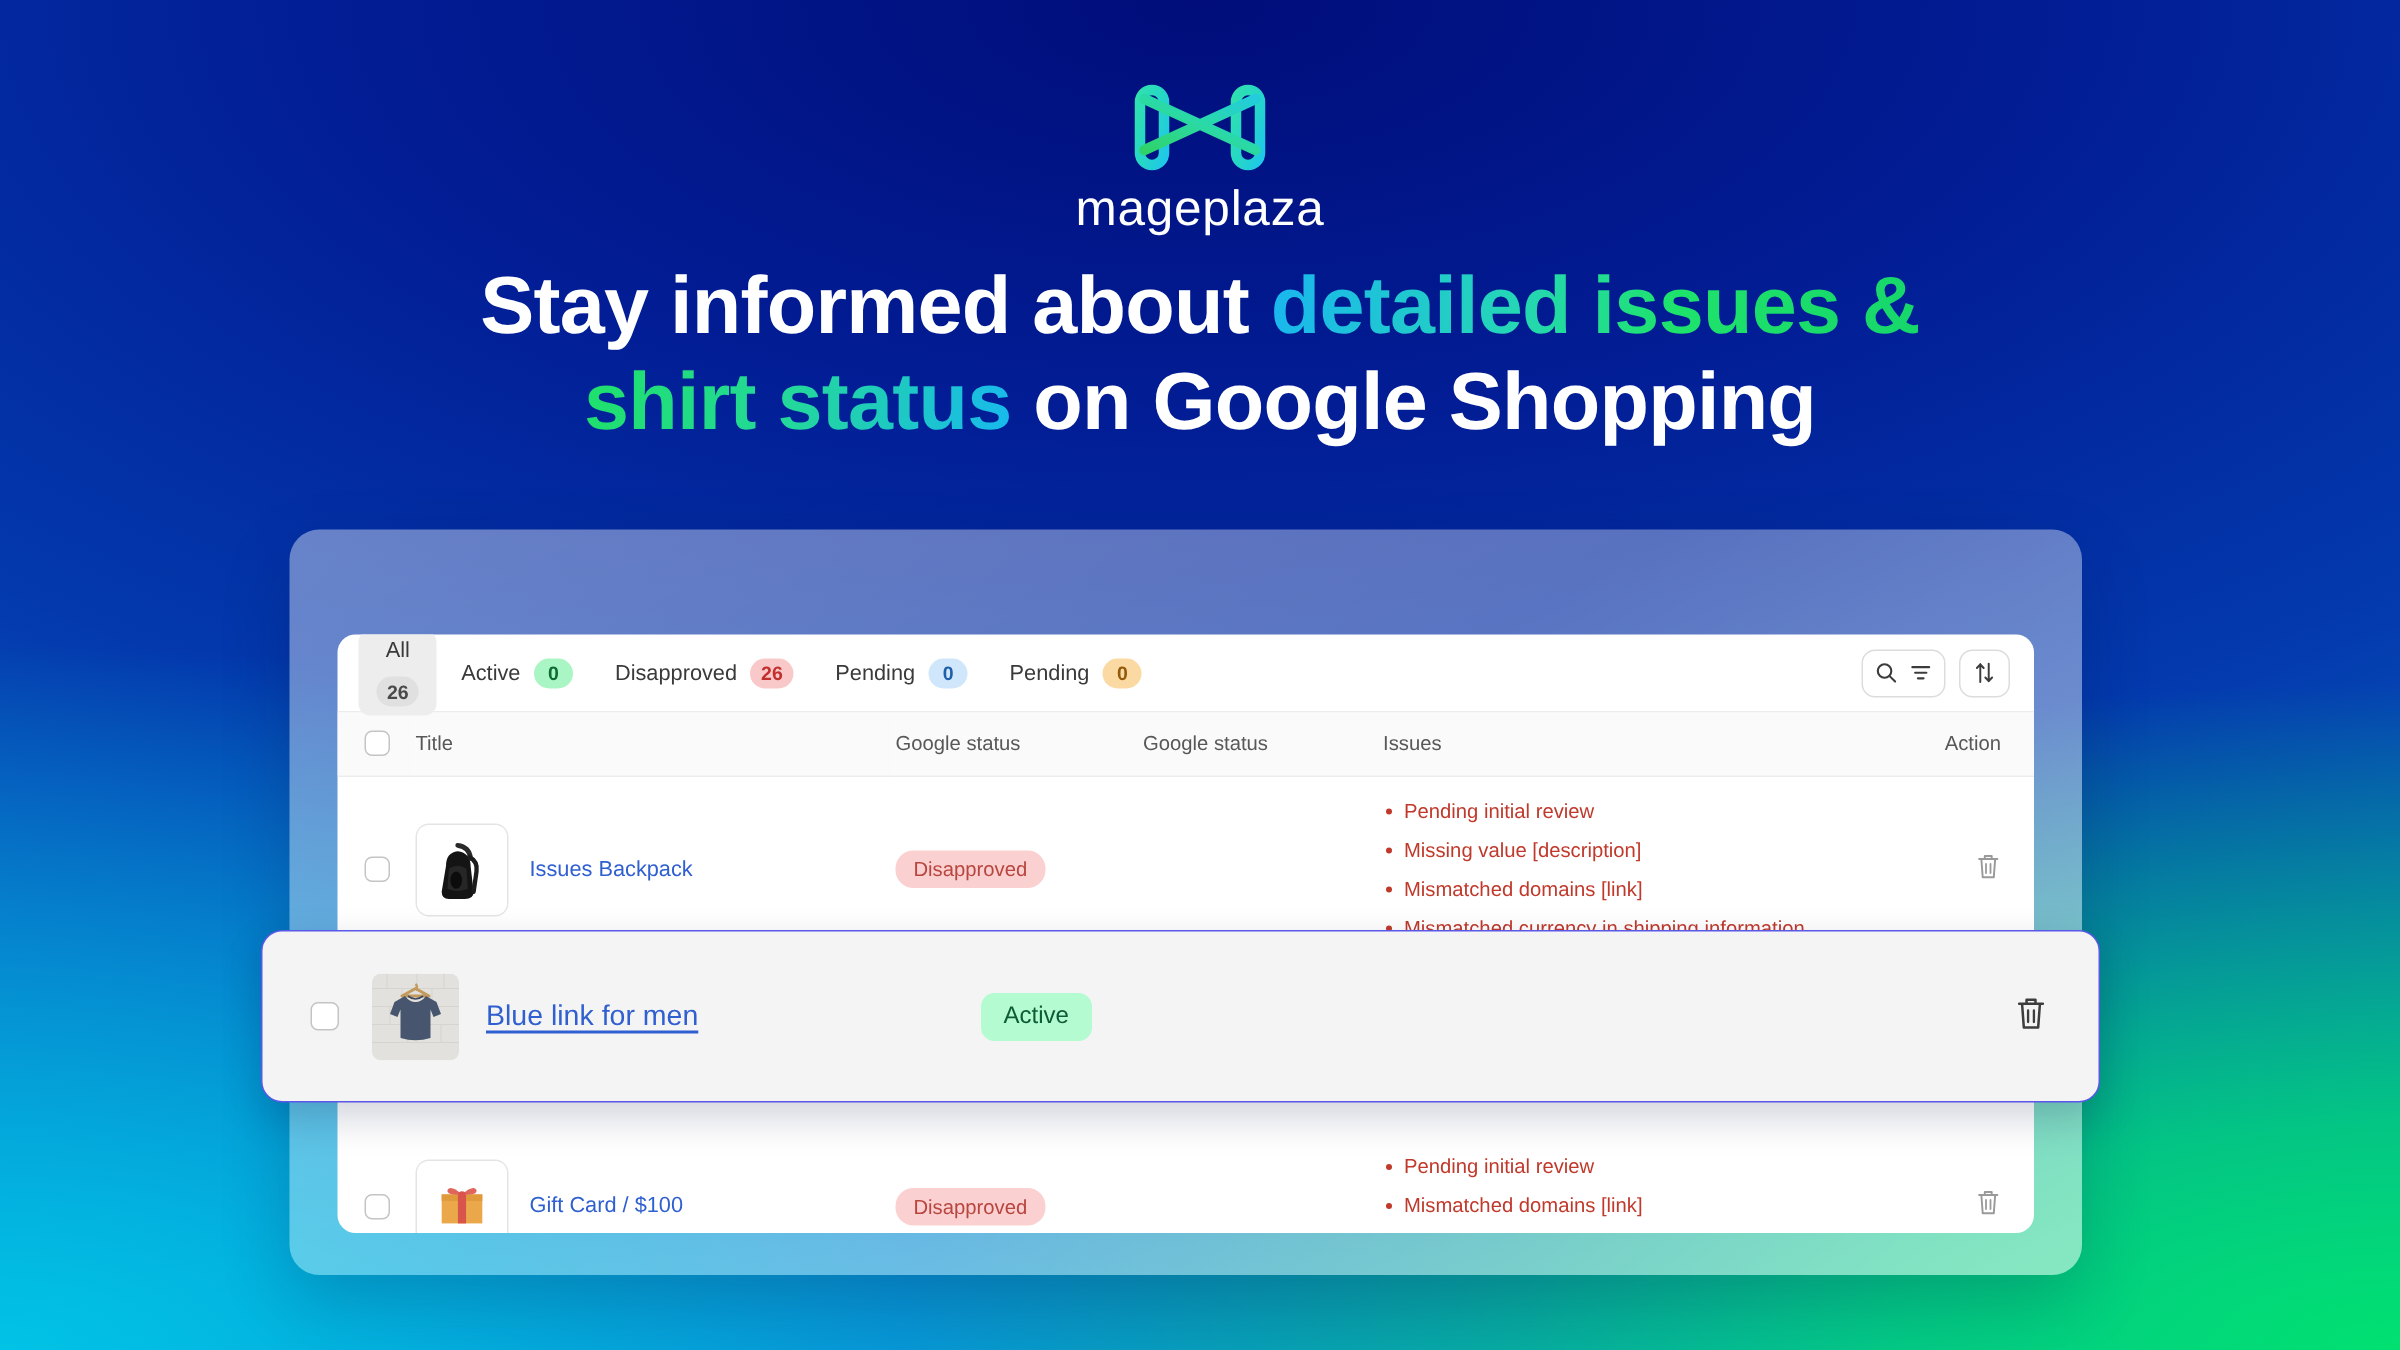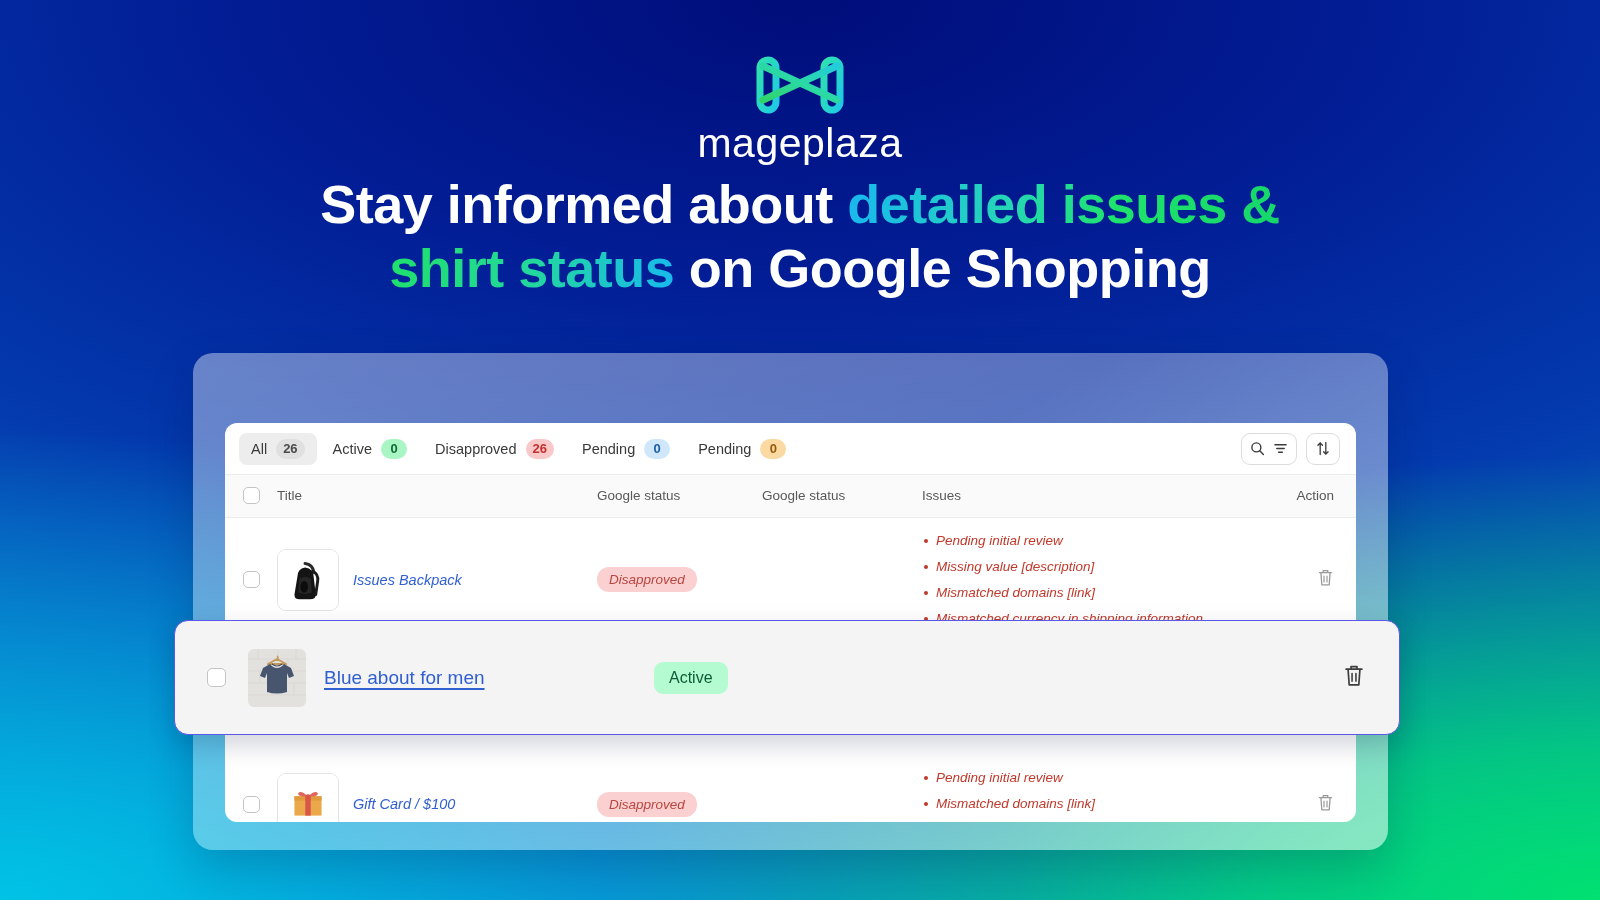--- a/index.html
+++ b/index.html
@@ -31,21 +31,21 @@
     position: absolute;
     top: 52px;
     left: 0;
     width: 100%;
     text-align: center;
   }
   .logo-mark { display: block; margin: 0 auto; }
   .logo-word {
     display: block;
     margin-top: 6px;
-    font-size: 41px;
+    font-size: 33px;
     font-weight: 400;
     letter-spacing: 0.5px;
     color: #ffffff;
   }
 
   
   .headline {
     position: absolute;
     top: 172px;
     left: 50%;
@@ -117,21 +117,21 @@
   .tab {
     display: flex;
     align-items: center;
     gap: 9px;
     padding: 6px 12px;
     border-radius: 8px;
     font-size: 14.5px;
     color: #3a3a3a;
     cursor: pointer;
   }
-  .tab.active { background: #ededed; }
+  .tab.active { background: #ededed; flex-direction: column; }
   .badge {
     display: inline-flex;
     align-items: center;
     justify-content: center;
     min-width: 26px;
     height: 20px;
     padding: 0 7px;
     border-radius: 10px;
     font-size: 13px;
     font-weight: 700;
@@ -180,21 +180,20 @@
   .c-gs1   { width: 165px; }
   .c-gs2   { width: 160px; }
   .c-iss   { width: 340px; }
   .c-act   { width: 94px; text-align: right; padding-right: 22px; }
 
   tbody td {
     border-bottom: 1px solid #eeeeee;
     vertical-align: middle;
     padding-top: 10px;
     padding-bottom: 10px;
-    font-style: italic;
   }
   tbody tr:last-child td { border-bottom: none; }
 
   .chkbox {
     width: 17px; height: 17px;
     border: 1px solid #c4c4c4;
     border-radius: 5px;
     background: #fff;
     display: block;
     cursor: pointer;
@@ -505,21 +504,21 @@
       <g stroke="#d6d4d1" stroke-width="0.7">
         <path d="M0 10 H58 M0 22 H58 M0 34 H58 M0 46 H58"></path>
         <path d="M10 0 V10 M30 0 V10 M48 0 V10 M20 10 V22 M40 10 V22 M12 22 V34 M34 22 V34 M24 34 V46 M46 34 V46"></path>
       </g>
       <path d="M29 10 l-9 5 h18 Z" fill="none" stroke="#c39a5e" stroke-width="2" stroke-linejoin="round"></path>
       <path d="M29 7 a2.5 2.5 0 0 1 0 4" fill="none" stroke="#c39a5e" stroke-width="1.6"></path>
       <path d="M22 15 L15 19 l-3 8 l5 2 l2-5 v19 q10 3 20 0 V24 l2 5 l5-2 l-3-8 l-7-4 q-3 4-7 4 t-7-4 Z" fill="#47566e"></path>
       <path d="M24 15 q5 4 10 0" fill="none" stroke="#3c4a60" stroke-width="1.1"></path>
     </svg>
   </div>
-  <a class="hl-title">Blue about for men</a>
+  <a class="hl-title">Blue link for men</a>
   <div class="hl-status">
     <span class="status-pill active">Active</span>
   </div>
   <div class="hl-spacer"></div>
   <div class="hl-trash">
     <button class="trash-btn">
       <svg width="22" height="25" viewBox="0 0 17 19" fill="none">
         <path d="M2.4 4.6 H14.6 M6.2 4.6 V2.6 h4.6 v2 M3.9 4.6 l0.9 12.2 h7.4 l0.9-12.2" stroke="#3d3d3d" stroke-width="1.3" stroke-linecap="round" stroke-linejoin="round"></path>
         <path d="M7 8 v6 M10 8 v6" stroke="#3d3d3d" stroke-width="1.2" stroke-linecap="round"></path>
       </svg>

